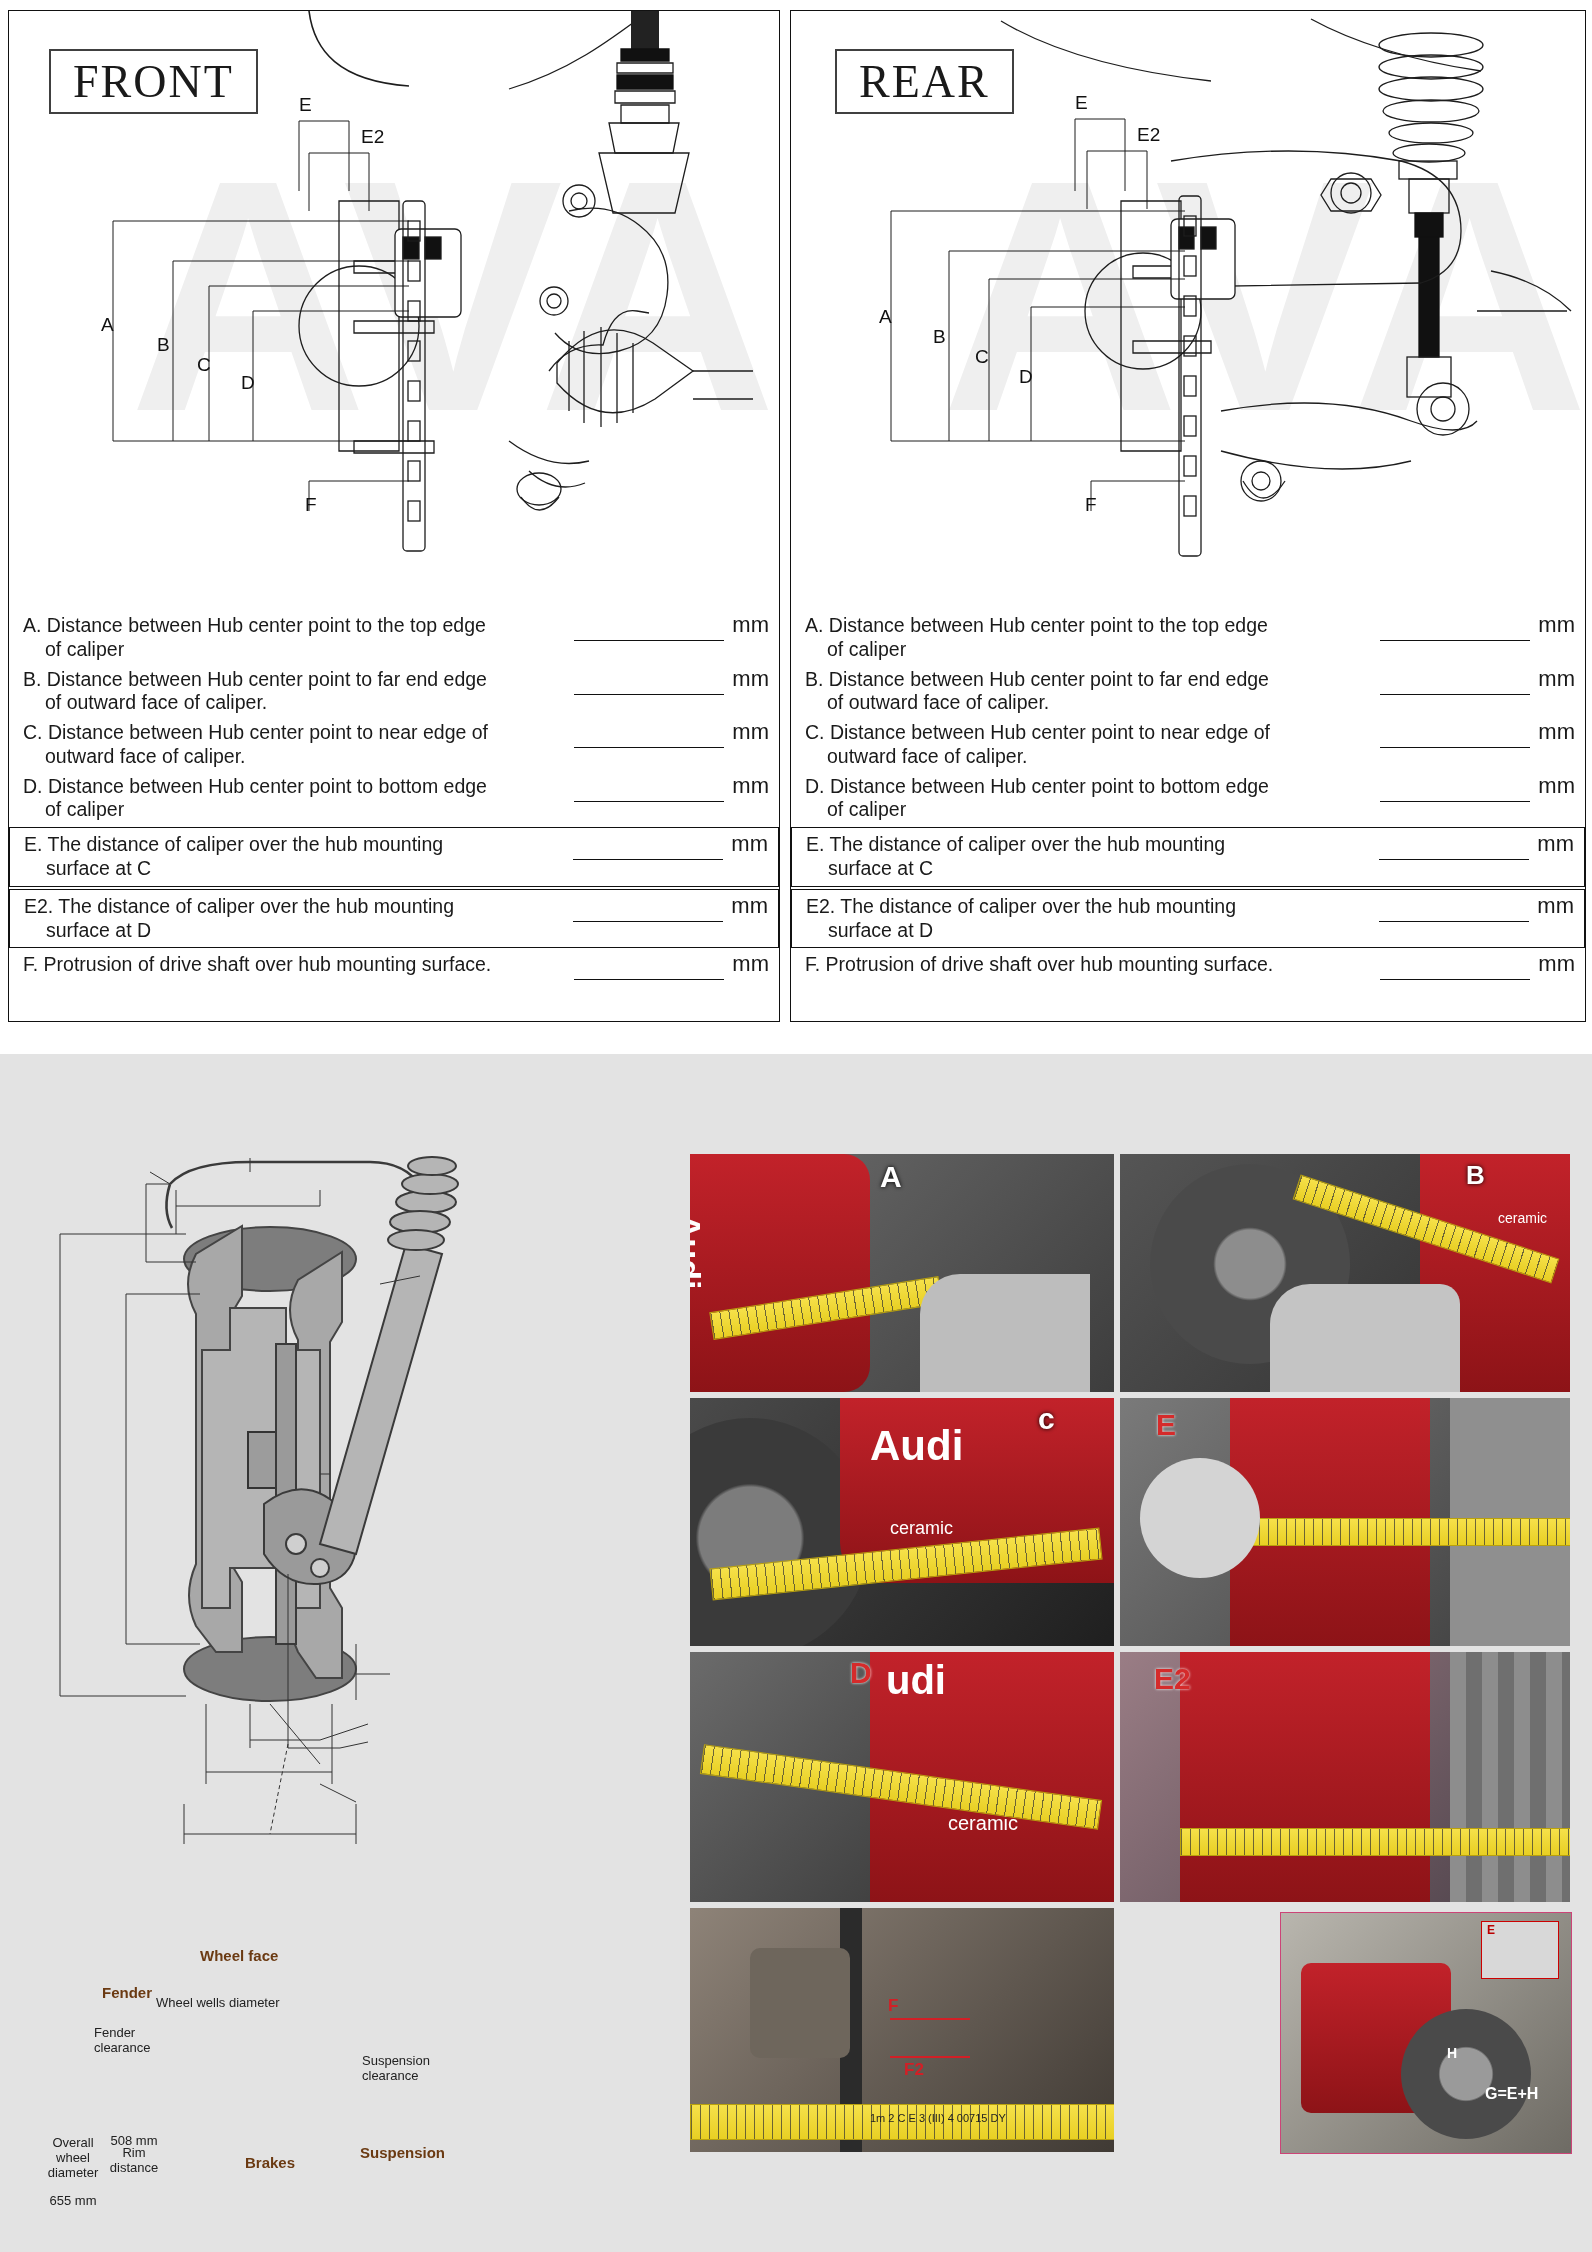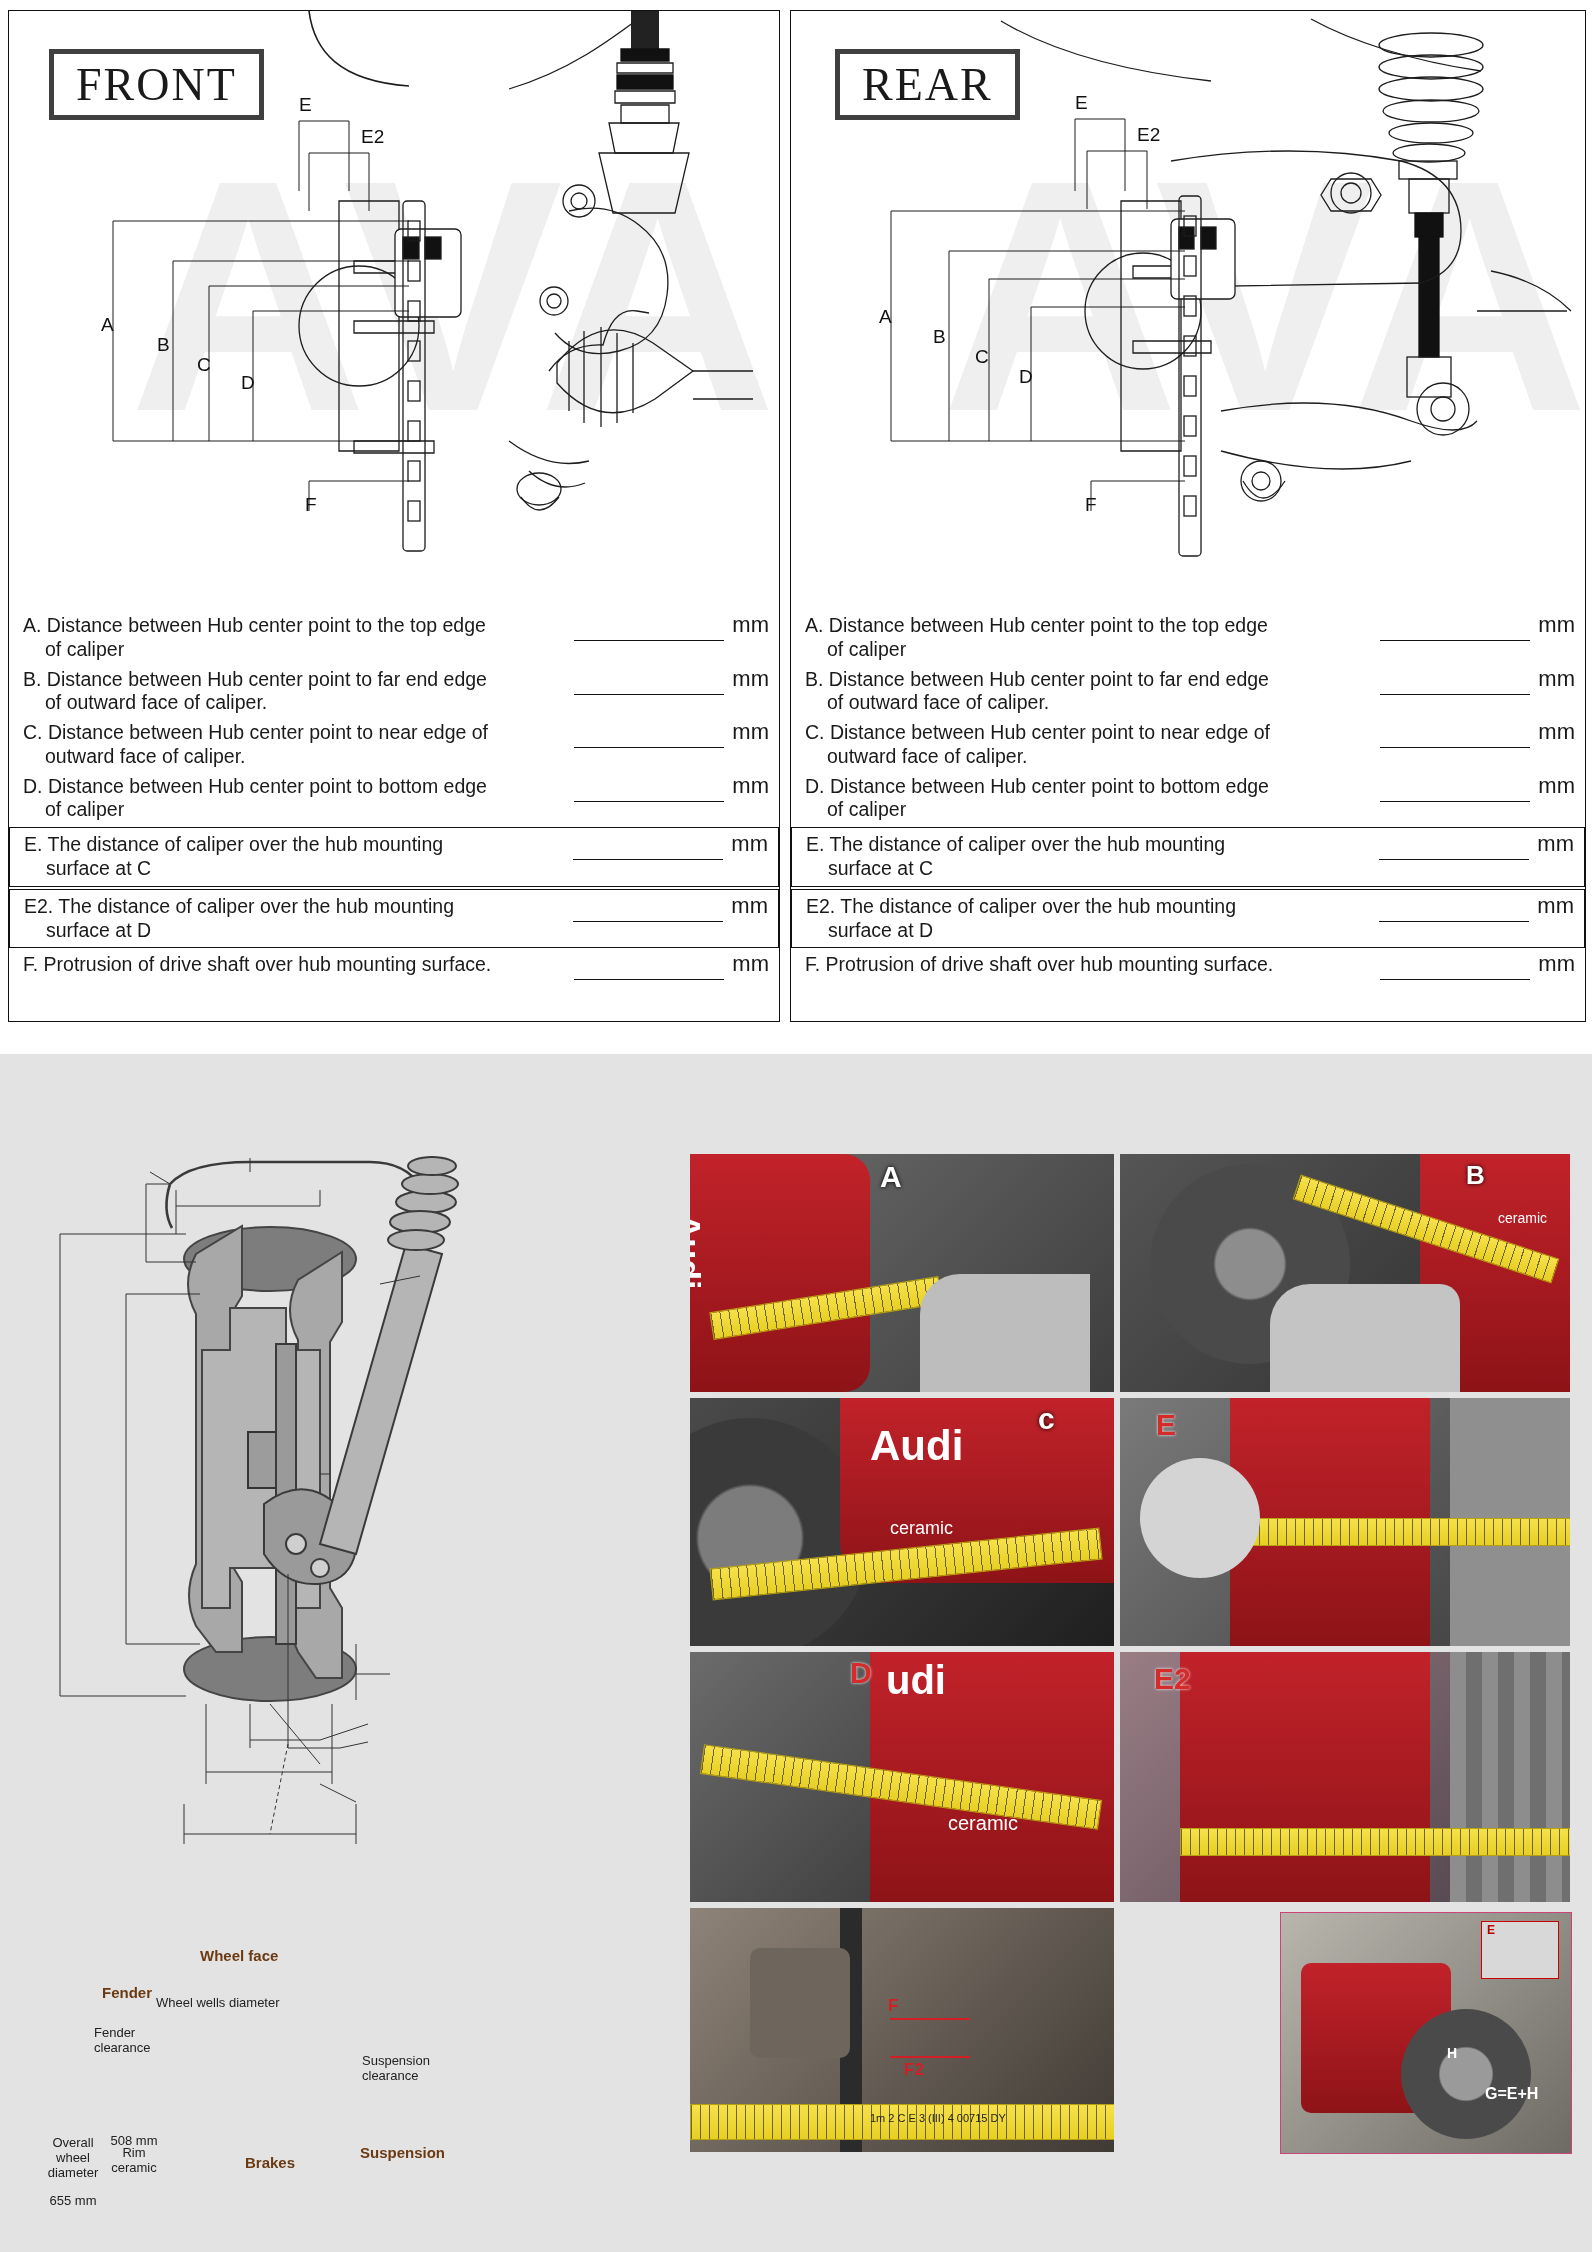--- a/index.html
+++ b/index.html
@@ -15,21 +15,21 @@
 
   
   .top-section{position:absolute;left:0;top:0;width:1592px;height:1050px;background:#fff;}
   .panel{position:absolute;top:10px;height:1010px;border:1px solid #111;background:#fff;overflow:hidden;}
   .panel.front{left:8px;width:770px;}
   .panel.rear{left:790px;width:794px;}
 
   .wm{position:absolute;font-weight:bold;color:#efefef;font-size:330px;line-height:1;
       font-family:"Liberation Sans",sans-serif;user-select:none;}
 
-  .title-box{position:absolute;border:5px solid #404040;background:#fff;padding:4px 22px;
+  .title-box{position:absolute;border:2px solid #404040;background:#fff;padding:4px 22px;
       font-family:"Liberation Serif", serif;font-size:46px;letter-spacing:2px;}
 
   .diagram{position:absolute;left:0;top:0;width:100%;height:600px;}
 
   .rows{position:absolute;left:0;right:0;top:600px;}
   .row{position:relative;display:flex;align-items:flex-start;padding:3px 10px 3px 14px;}
   .row .txt{font-size:19.5px;line-height:1.22;flex:1;padding-right:6px;}
   .row .txt .ind{display:block;padding-left:22px;}
   .row .val{width:250px;position:relative;display:flex;align-items:flex-start;justify-content:flex-end;
             padding-bottom:2px;}
@@ -453,21 +453,21 @@
 clearance</span></div>
       <div class="lbl" style="left:362px;top:1000px;width:90px;"><span>Suspension
 clearance</span></div>
       <div class="lbl brown" style="left:245px;top:1100px;">Brakes</div>
       <div class="lbl brown" style="left:360px;top:1090px;">Suspension</div>
       <div class="lbl c" style="left:40px;top:1082px;width:66px;"><span>Overall
 wheel
 diameter</span></div>
       <div class="lbl c" style="left:40px;top:1140px;width:66px;">655 mm</div>
       <div class="lbl c" style="left:104px;top:1092px;width:60px;"><span>Rim
-ceramic</span></div>
+distance</span></div>
       <div class="lbl c" style="left:104px;top:1080px;width:60px;">508 mm</div>
 
       <div class="photos">
 
         <div class="ph" style="left:0;top:0;width:424px;height:238px;background:linear-gradient(135deg,#6d6d6d,#3d3d3d);">
           <div style="position:absolute;left:0;top:0;width:180px;height:238px;background:linear-gradient(#c2222a,#8d1317);border-radius:0 26px 26px 0;"></div>
           <div style="position:absolute;left:18px;top:60px;color:#fff;font-size:34px;font-weight:bold;transform:rotate(90deg);transform-origin:left top;">Audi</div>
           <div class="tape" style="left:20px;top:140px;width:230px;height:26px;transform:rotate(-9deg);">
               <div class="ticks"></div>
             </div>

